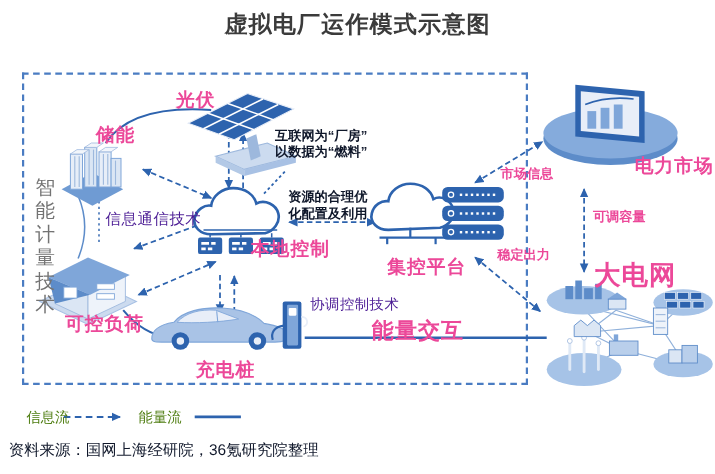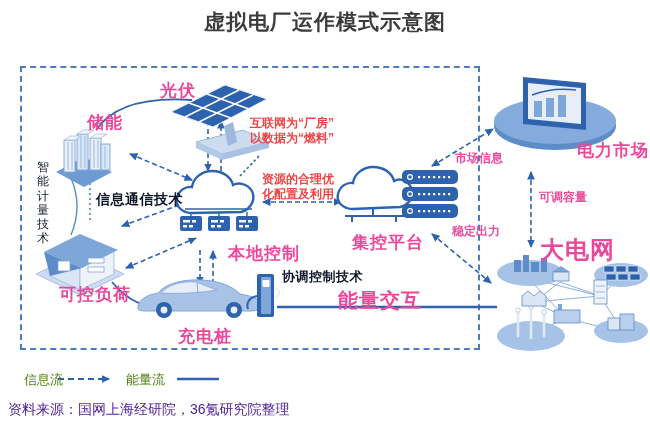--- a/index.html
+++ b/index.html
@@ -7,26 +7,26 @@
          font-family:"Liberation Sans","DejaVu Sans",sans-serif;}
   .title{position:absolute;top:8px;left:0;width:100%;text-align:center;
          font-size:21px;font-weight:bold;color:#3b3b3b;letter-spacing:1px;}
   .vpp-box{position:absolute;left:20px;top:66px;width:456px;height:280px;
            border:2px dashed #4a7cc2;}
   .lbl{position:absolute;color:#ec4899;font-weight:bold;white-space:nowrap;}
   .big{font-size:17px;letter-spacing:1px;}
   .big18{font-size:24px;letter-spacing:1px;}
   .small{font-size:12px;}
   .mid{font-size:20px;letter-spacing:1px;}
-  .dark{color:#0f172a;font-weight:bold;font-size:13px;letter-spacing:0.5px;}
+  .dark{color:#4c1d95;font-weight:normal;font-size:13px;letter-spacing:0.5px;}
   .ann{position:absolute;font-size:12px;line-height:1.25;white-space:pre-line;
-       font-weight:bold;color:#ef4444;}
-  .vert{position:absolute;width:17px;font-size:12px;color:#0f172a;line-height:1.19;
+       font-weight:bold;color:#0f172a;}
+  .vert{position:absolute;width:17px;font-size:18px;color:#737373;line-height:1.19;
         word-break:break-all;text-align:right;}
-  .source{position:absolute;left:8px;top:401px;font-size:14px;color:#4c1d95;}
+  .source{position:absolute;left:8px;top:401px;font-size:14px;color:#0f172a;}
   .legend-lbl{position:absolute;font-size:13px;font-weight:normal;color:#4d7c0f;}
   svg.layer{position:absolute;left:0;top:0;}
 </style>
 </head>
 <body>
 
 <div class="stage">
 
   <div class="title">虚拟电厂运作模式示意图</div>
 
@@ -267,21 +267,21 @@
     <g>
       <path d="M58,379 L109,379" stroke="#2d63ae" stroke-width="1.8" stroke-dasharray="6 4" fill="none" marker-end="url(#ah)"></path>
       <line x1="177" y1="379" x2="219" y2="379" stroke="#2d63ae" stroke-width="2.6"></line>
     </g>
   </svg>
 
   <div class="lbl big" style="left:160px;top:79px;">光伏</div>
   <div class="lbl big" style="left:44px;top:111px;margin-left:43px;">储能</div>
   <div class="lbl big" style="left:22px;top:283px;margin-left:37px;">可控负荷</div>
   <div class="lbl big" style="left:178px;top:325px;">充电桩</div>
-  <div class="lbl big" style="left:228px;top:242px;">本地控制</div>
+  <div class="lbl big" style="left:228px;top:215px;">本地控制</div>
   <div class="lbl big" style="left:352px;top:231px;">集控平台</div>
   <div class="lbl big" style="left:577px;top:139px;">电力市场</div>
   <div class="lbl big18" style="left:540px;top:234px;">大电网</div>
 
   <div class="ann" style="left:250px;top:116px;">互联网为“厂房”
 以数据为“燃料”</div>
   <div class="ann" style="left:262px;top:156px;margin-top:16px;">资源的合理优
 化配置及利用</div>
 
   <div class="lbl dark" style="left:96px;top:191px;font-size:14px;">信息通信技术</div>

